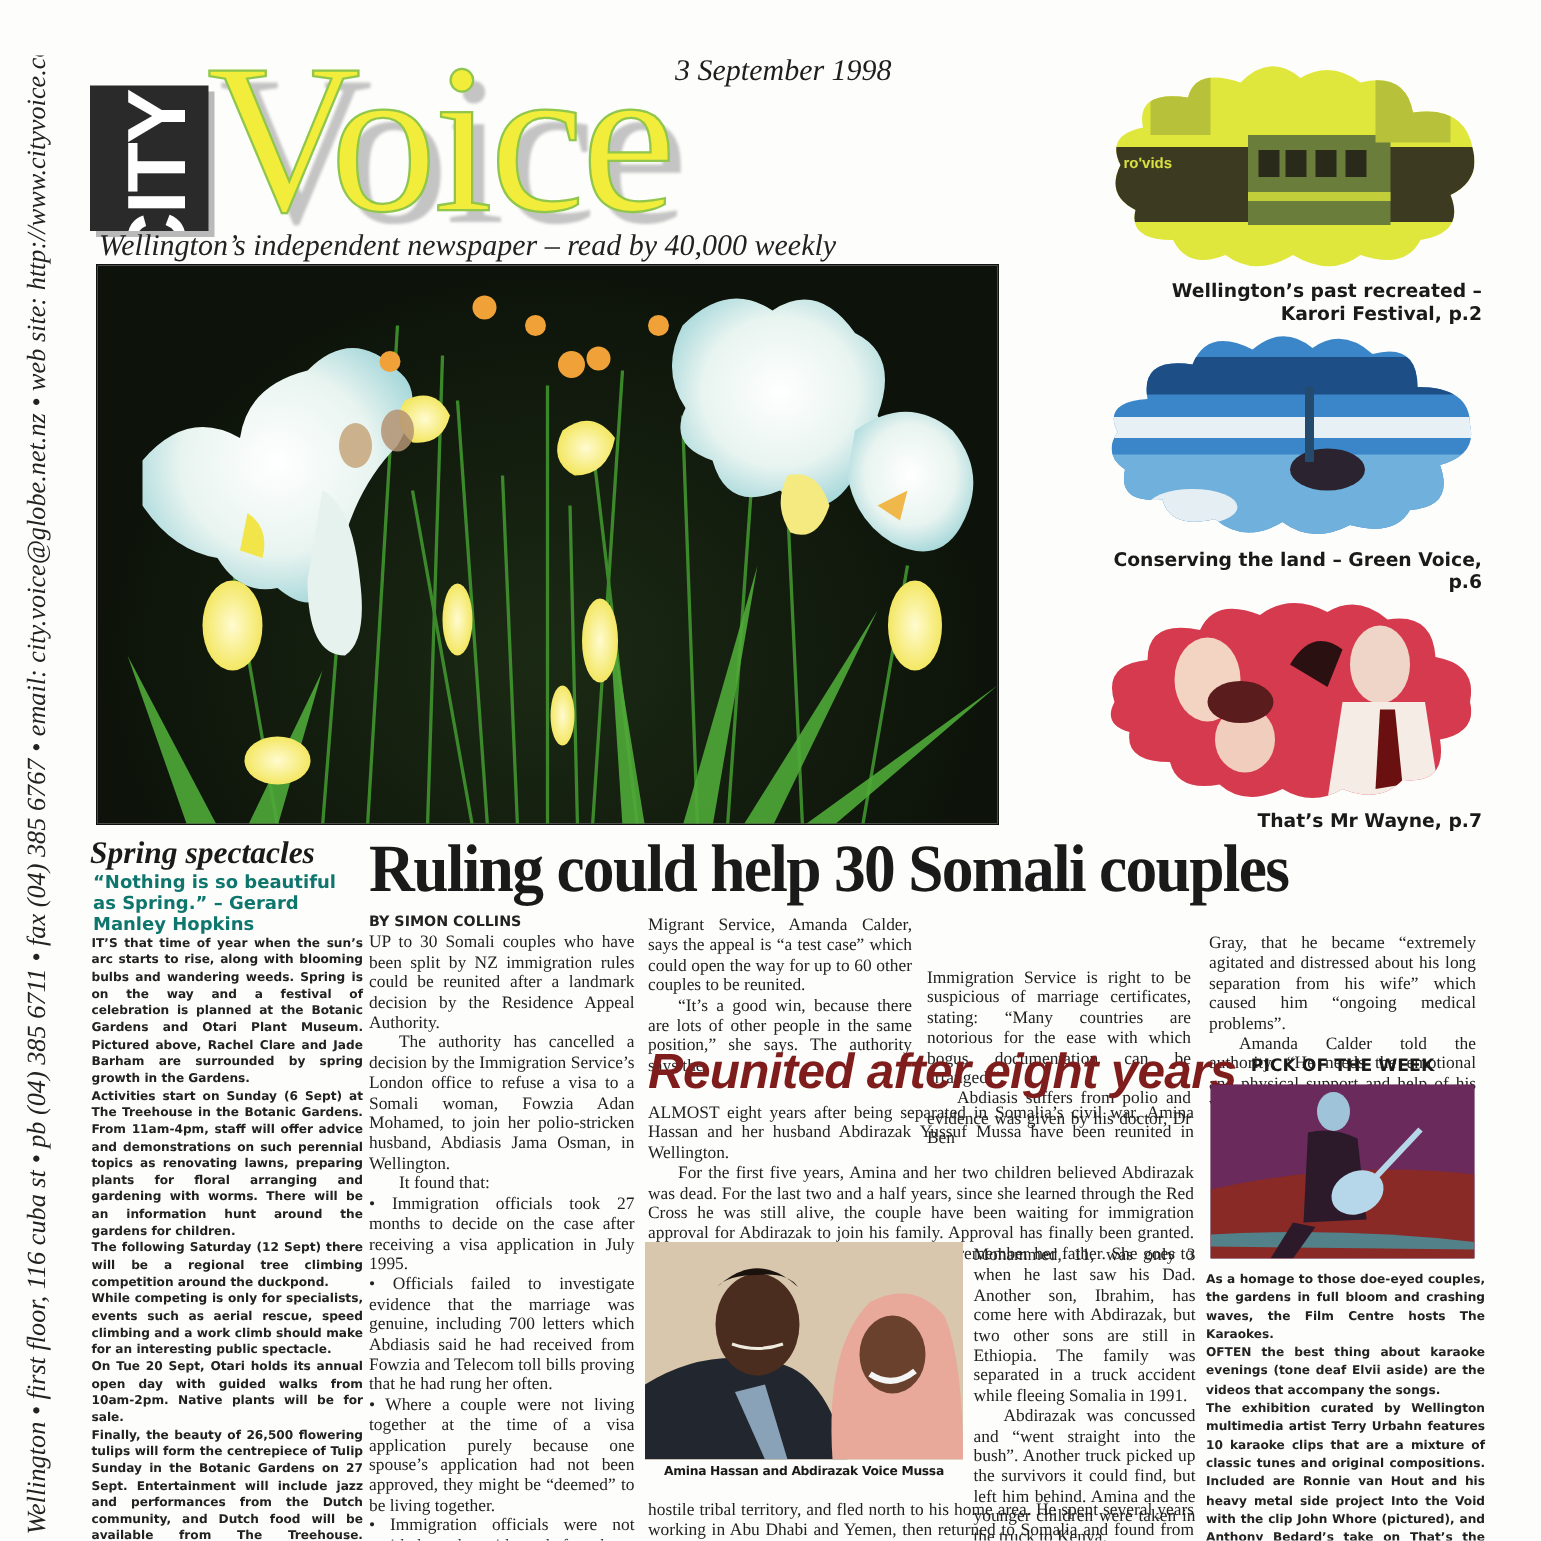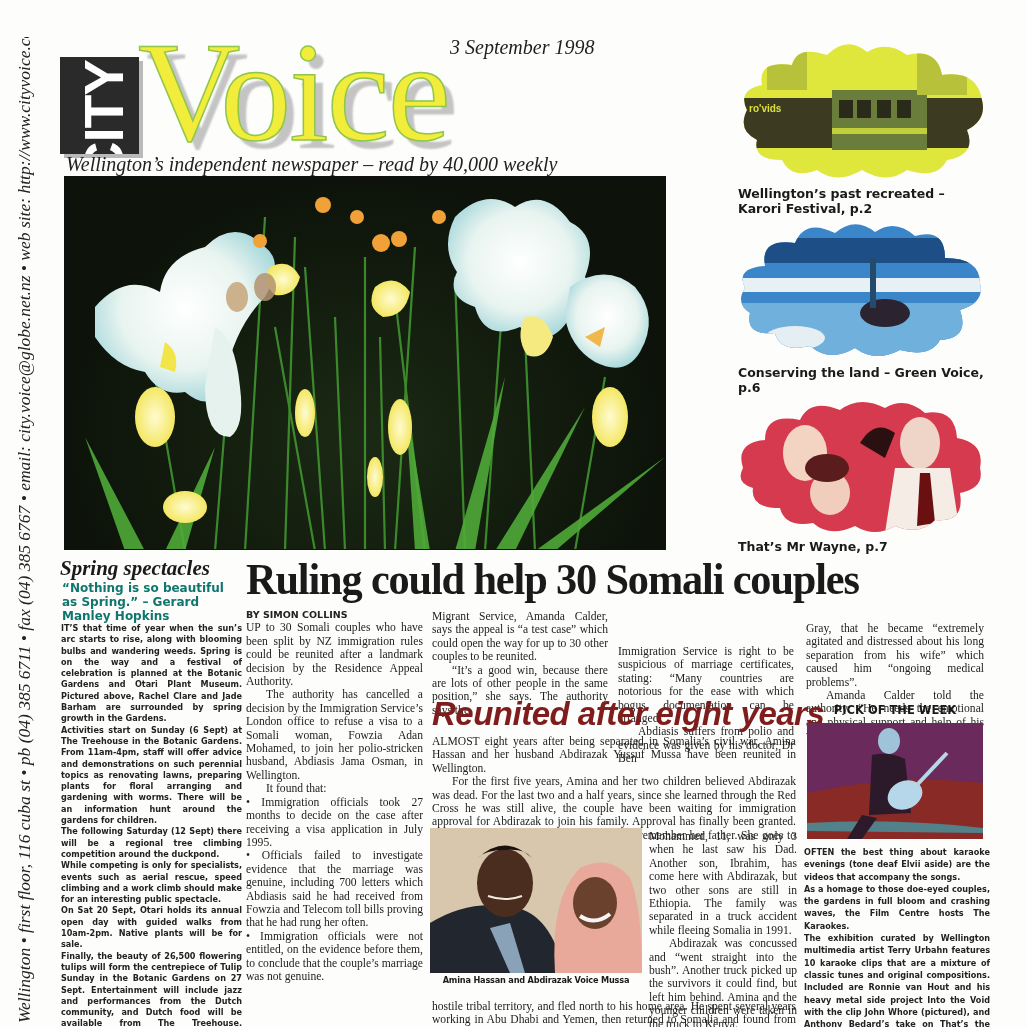--- a/index.html
+++ b/index.html
@@ -42,21 +42,21 @@
   
   .hero-photo {
     left: 64px; top: 176px; width: 602px; height: 374px; overflow: hidden;
     background: radial-gradient(ellipse at 50% 70%, #1b2a14 0%, #0d130a 70%);
     border: 1px solid #111;
   }
 
   
   .teaser-img { overflow: hidden; }
   .teaser-caption {
-    font-family: "DejaVu Sans", sans-serif; font-weight: bold; font-size: 12.5px; text-align: left;
+    font-family: "DejaVu Sans", sans-serif; font-weight: bold; font-size: 12.5px; text-align: right;
     line-height: 15px; color: #1a1a1a;
   }
 
   
   .spring-heading {
     left: 60px; top: 556px; font-style: italic; font-weight: bold; font-size: 21px; color: #1a1a1a;
   }
   .spring-quote {
     left: 62px; top: 581px; width: 180px; font-family: "DejaVu Sans", sans-serif; font-weight: bold;
     font-size: 12px; line-height: 14px; color: #0f766e;
@@ -262,39 +262,40 @@
 </div>
 <div class="abs teaser-caption" style="left:738px;top:539px;width:250px;">That’s Mr Wayne, p.7</div>
 
 <div class="abs spring-heading">Spring spectacles</div>
 <div class="abs spring-quote">“Nothing is so beautiful as Spring.” – Gerard Manley Hopkins</div>
 <div class="abs spring-body">
   <p>IT’S that time of year when the sun’s arc starts to rise, along with blooming bulbs and wandering weeds. Spring is on the way and a festival of celebration is planned at the Botanic Gardens and Otari Plant Museum. Pictured above, Rachel Clare and Jade Barham are surrounded by spring growth in the Gardens.</p>
   <p>Activities start on Sunday (6 Sept) at The Treehouse in the Botanic Gardens. From 11am-4pm, staff will offer advice and demonstrations on such perennial topics as renovating lawns, preparing plants for floral arranging and gardening with worms. There will be an information hunt around the gardens for children.</p>
   <p>The following Saturday (12 Sept) there will be a regional tree climbing competition around the duckpond.</p>
   <p>While competing is only for specialists, events such as aerial rescue, speed climbing and a work climb should make for an interesting public spectacle.</p>
-  <p>On Sat 20 Sept, Otari holds its annual open day with guided walks from 10am-2pm. Native plants will be for sale.</p>
+  <p>On Tue 20 Sept, Otari holds its annual open day with guided walks from 10am-2pm. Native plants will be for sale.</p>
   <p>Finally, the beauty of 26,500 flowering tulips will form the centrepiece of Tulip Sunday in the Botanic Gardens on 27 Sept. Entertainment will include jazz and performances from the Dutch community, and Dutch food will be available from The Treehouse. Throughout the festival, guided walks through the Botanic Gardens will be offered. These will start from the Founders Gate on Glenmore St at 12.15pm on</p>
 </div>
 
 <div class="abs main-headline">Ruling could help 30 Somali couples</div>
 
 <div class="abs col" style="left:246px;top:608px;width:177px;">
   <p class="byline">BY SIMON COLLINS</p>
   <p>UP to 30 Somali couples who have been split by NZ immigration rules could be reunited after a landmark decision by the Residence Appeal Authority.</p>
   <p class="ind">The authority has cancelled a decision by the Immigration Service’s London office to refuse a visa to a Somali woman, Fowzia Adan Mohamed, to join her polio-stricken husband, Abdiasis Jama Osman, in Wellington.</p>
   <p class="ind">It found that:</p>
   <p>• Immigration officials took 27 months to decide on the case after receiving a visa application in July 1995.</p>
   <p>• Officials failed to investigate evidence that the marriage was genuine, including 700 letters which Abdiasis said he had received from Fowzia and Telecom toll bills proving that he had rung her often.</p>
+  <p>• Where a couple were not living together at the time of a visa application purely because one spouse’s application had not been approved, they might be “deemed” to be living together.</p>
   <p>• Immigration officials were not entitled, on the evidence before them, to conclude that the couple’s marriage was not genuine.</p>
 
 </div>
 
 <div class="abs col" style="left:432px;top:610px;width:176px;">
-  <p>Migrant Service, Amanda Calder, says the appeal is “a test case” which could open the way for up to 30 other couples to be reunited.</p>
+  <p>Migrant Service, Amanda Calder, says the appeal is “a test case” which could open the way for up to 60 other couples to be reunited.</p>
   <p class="ind">“It’s a good win, because there are lots of other people in the same position,” she says. The authority says the</p>
 </div>
 
 <div class="abs col" style="left:618px;top:645px;width:176px;">
   <p>Immigration Service is right to be suspicious of marriage certificates, stating: “Many countries are notorious for the ease with which bogus documentation can be arranged.”</p>
   <p class="ind">Abdiasis suffers from polio and evidence was given by his doctor, Dr Ben</p>
 </div>
 
 <div class="abs col" style="left:806px;top:622px;width:178px;">
   <p>Gray, that he became “extremely agitated and distressed about his long separation from his wife” which caused him “ongoing medical problems”.</p>
@@ -336,16 +337,16 @@
     <path d="M0 70 Q90 50 176 60 L176 116 L0 116 Z" fill="#8a2a26"></path>
     <path d="M0 100 Q90 95 176 105 L176 110 L0 108 Z" fill="#3aa7b3" opacity="0.7"></path>
     <ellipse cx="82" cy="18" rx="11" ry="13" fill="#9fc3d8"></ellipse>
     <path d="M65 32 Q82 28 98 36 L104 90 L62 92 Z" fill="#2c1a2a"></path>
     <ellipse cx="98" cy="72" rx="18" ry="14" fill="#b6d7ea" transform="rotate(-25 98 72)"></ellipse>
     <line x1="108" y1="64" x2="140" y2="30" stroke="#b6d7ea" stroke-width="4"></line>
     <path d="M55 92 L40 116 L55 116 L70 95 Z" fill="#2c1a2a"></path>
   </svg>
 </div>
 <div class="abs pick-body">
+  <p>As a homage to those doe-eyed couples, the gardens in full bloom and crashing waves, the Film Centre hosts The Karaokes.</p>
   <p>OFTEN the best thing about karaoke evenings (tone deaf Elvii aside) are the videos that accompany the songs.</p>
-  <p>As a homage to those doe-eyed couples, the gardens in full bloom and crashing waves, the Film Centre hosts The Karaokes.</p>
   <p>The exhibition curated by Wellington multimedia artist Terry Urbahn features 10 karaoke clips that are a mixture of classic tunes and original compositions. Included are Ronnie van Hout and his heavy metal side project Into the Void with the clip John Whore (pictured), and Anthony Bedard’s take on That’s the Time and Dis/Connect&lt;the browser&gt; from Michael</p>
 </div>
 
 </body></html>

